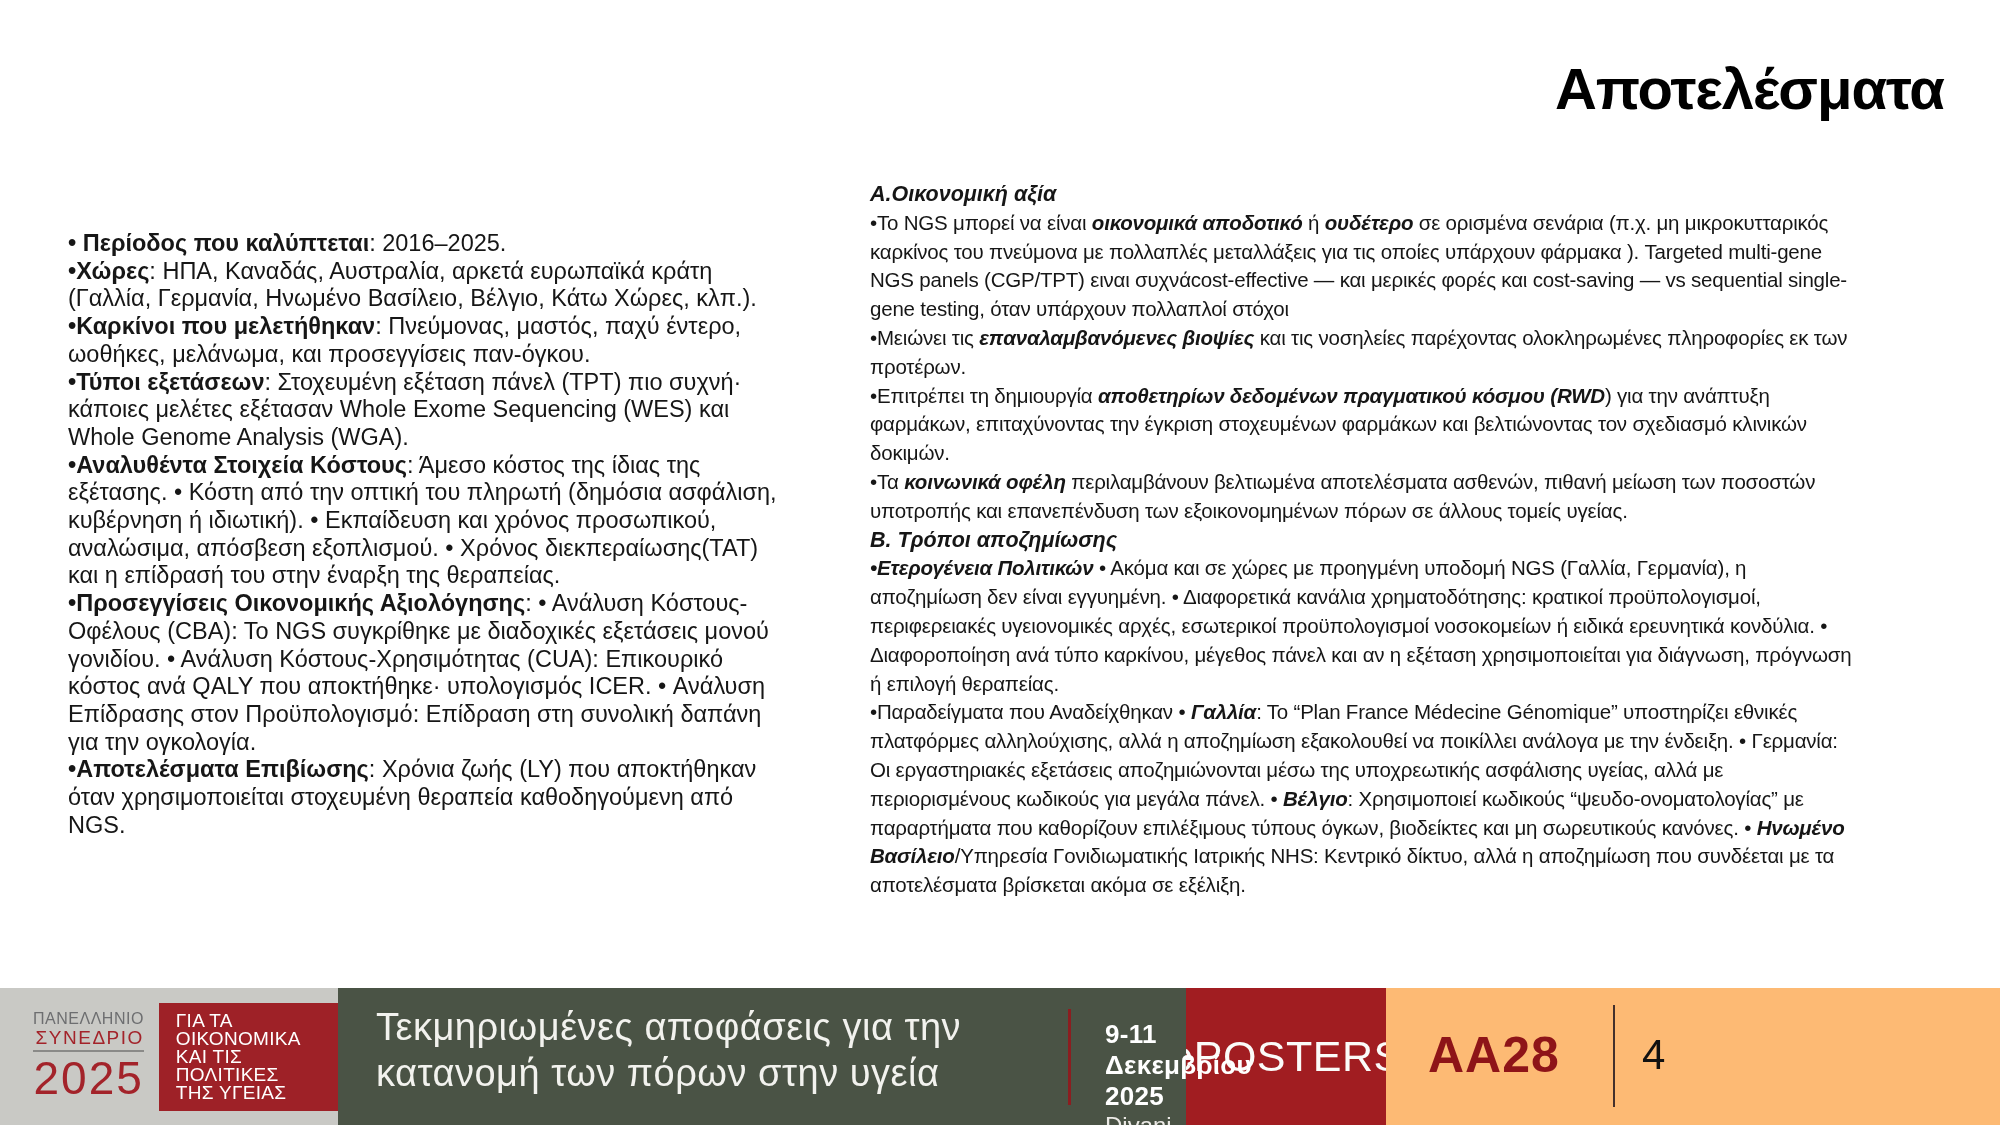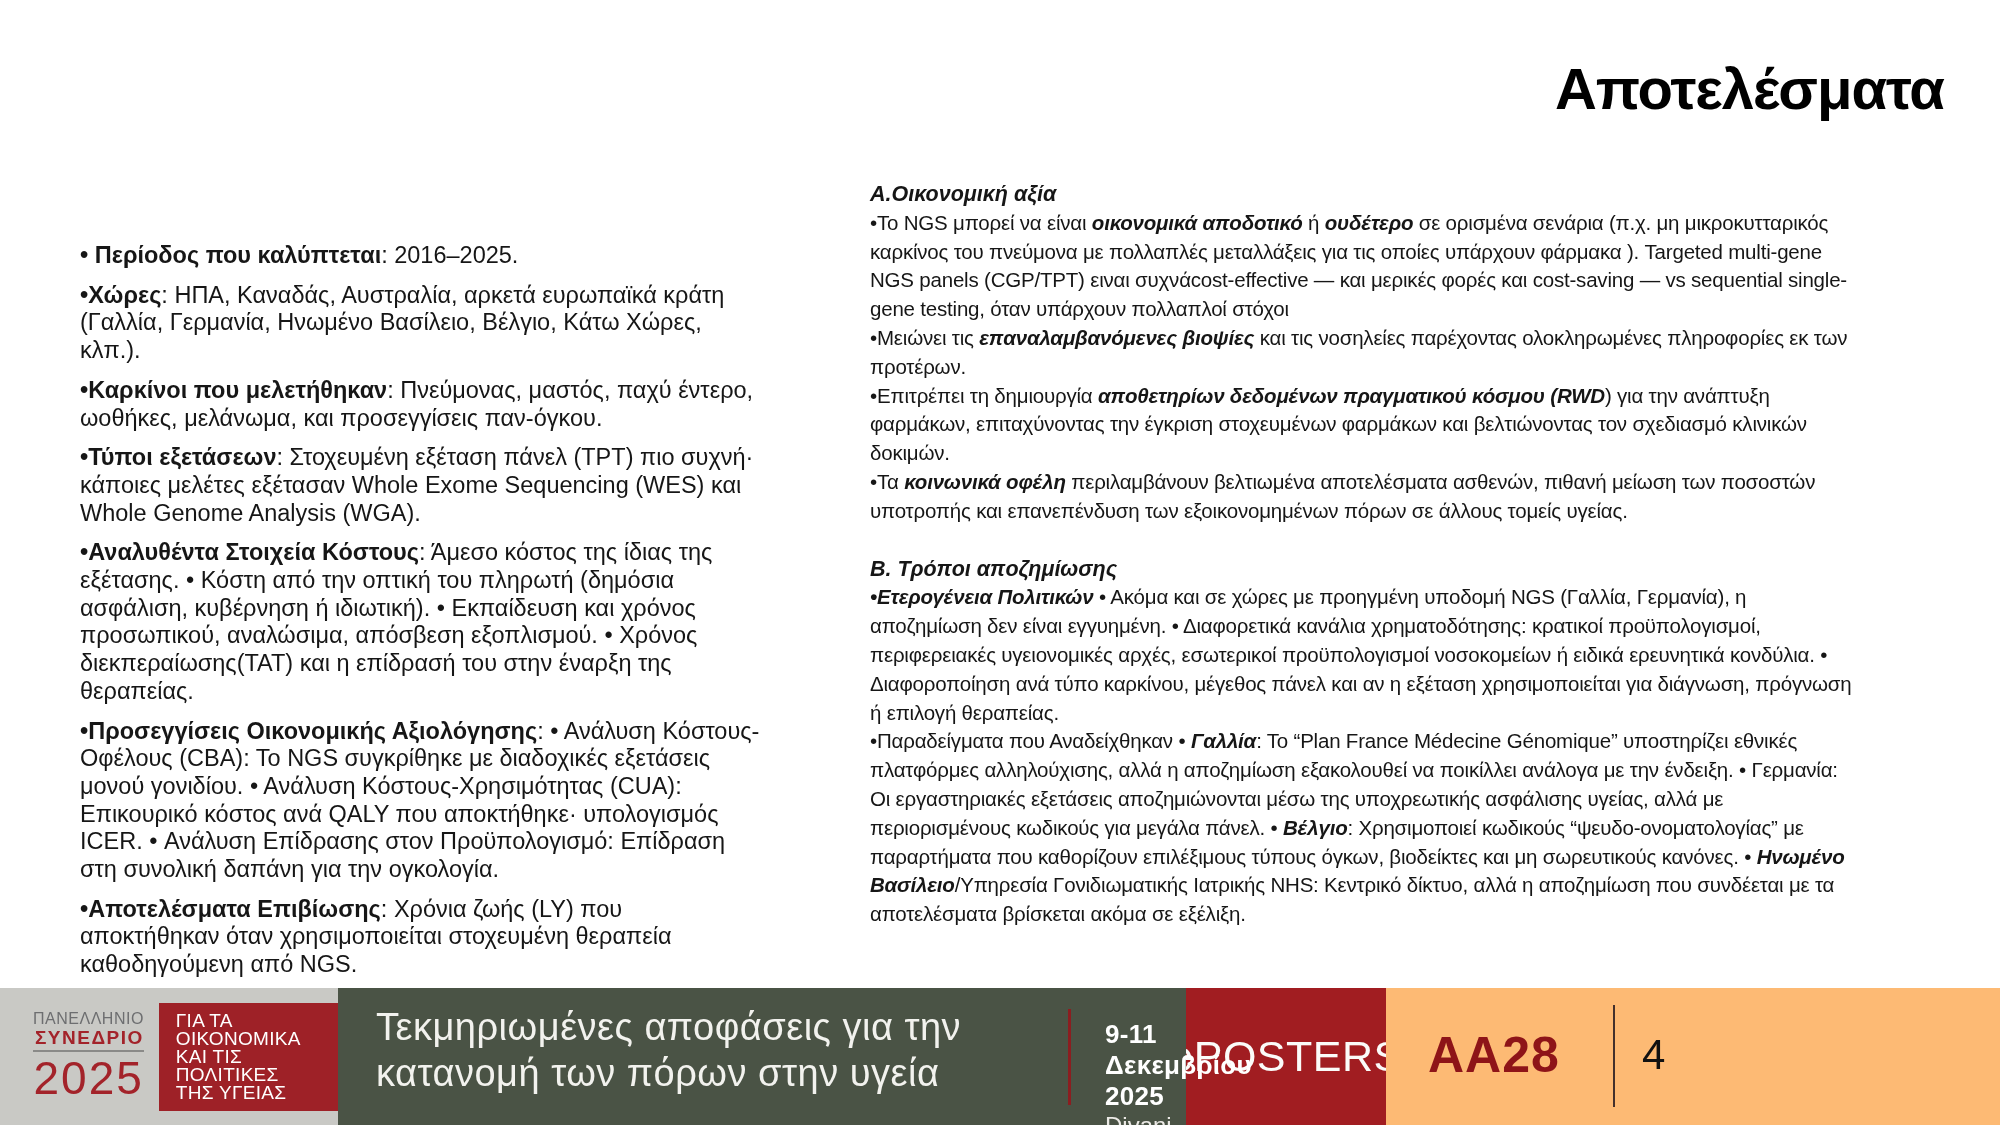--- a/index.html
+++ b/index.html
@@ -9,46 +9,46 @@
   }
   .page-title{
     position:absolute;top:55px;left:14px;width:1930px;text-align:right;
     font-size:58px;font-weight:bold;letter-spacing:-1px;color:#000;
   }
   
   .left-col{
     position:absolute;left:68px;top:230px;width:712px;
     font-size:23.5px;line-height:27.7px;color:#161616;
   }
-  .left-col p{margin:12px;}
+  .left-col p{margin:0;}
   
   .right-col{
     position:absolute;left:870px;top:180px;width:992px;
     font-size:20.5px;line-height:28.8px;letter-spacing:-0.2px;color:#161616;
   }
   .right-col p{margin:0;}
   .rc-heading{
     font-weight:bold;font-style:italic;font-size:21.5px;letter-spacing:0;
     margin:0 0 29px 0;
   }
-  .rc-heading.second{margin-top:29px;}
+  .rc-heading.second{}
   .b{font-weight:bold;}
   .i{font-style:italic;}
   
   .footer{
     position:absolute;left:0;bottom:0;width:2000px;height:137px;
     display:flex;flex-direction:row;
   }
   .f-logo{
     width:338px;background:#c9c9c5;display:flex;align-items:center;
     box-sizing:border-box;padding-left:33px;gap:15px;flex:none;
   }
   .logo-text{display:flex;flex-direction:column;line-height:1.05;text-align:right;}
   .logo-line1{color:#6d6e70;font-size:16px;letter-spacing:.5px;}
-  .logo-line2{color:#a3232a;font-size:19px;font-weight:bold;letter-spacing:1.5px;border-bottom:2px solid #8a8a88;padding-bottom:2px;}
+  .logo-line2{color:#a3232a;font-size:19px;font-weight:normal;letter-spacing:1.5px;border-bottom:2px solid #8a8a88;padding-bottom:2px;}
   .logo-year{color:#a3232a;font-size:46px;letter-spacing:2px;margin-top:2px;}
   .logo-tagline{
     background:#9e2127;color:#fff;font-size:19px;line-height:18px;
     padding:9px 17px;width:152px;letter-spacing:.3px;
   }
   .f-green{width:848px;background:#4a5345;position:relative;flex:none;}
   .congress-title{
     position:absolute;left:38px;top:16px;color:#f2f2ee;
     font-size:38px;line-height:46px;font-weight:300;letter-spacing:.5px;
   }

